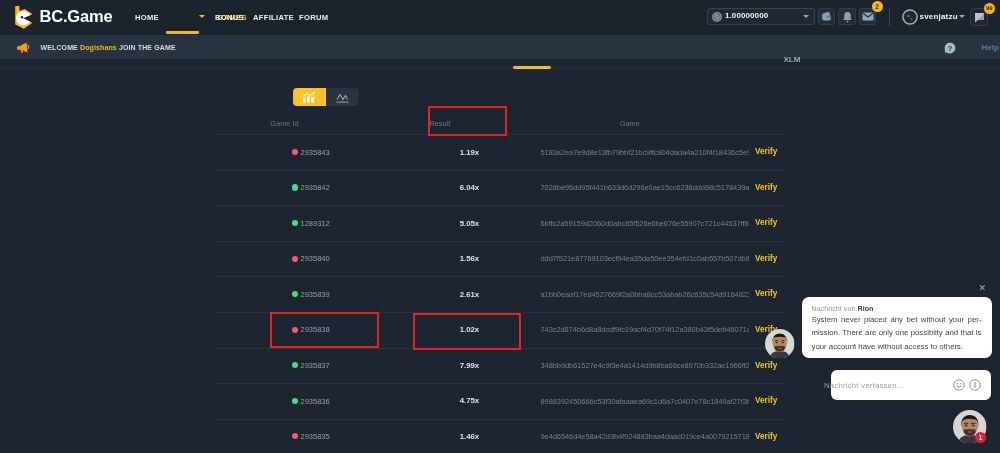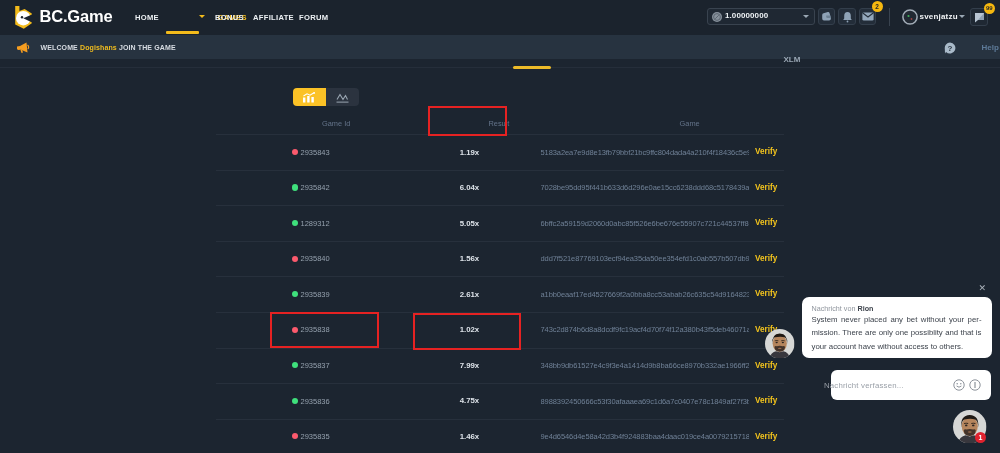--- a/index.html
+++ b/index.html
@@ -33,21 +33,21 @@
 
   
   #tabline { left:0; top:67.2px; width:1000px; height:1px; background:#252e3a; }
   #tabdash { left:513px; top:65.7px; width:38px; height:3.2px; background:#edbb29; border-radius:1.5px; }
 
   
   #segy { left:292.5px; top:88px; width:33.2px; height:18.2px; background:#fbc226; border-radius:4px 0 0 4px; }
   #segg { left:325.7px; top:88px; width:33.8px; height:18.2px; background:#2b333f; border-radius:0 4px 4px 0; }
 
   
-  .th { top:118.6px; font-size:7.4px; color:#64748a; text-align:right; width:80px; }
+  .th { top:118.6px; font-size:7.4px; color:#64748a; text-align:left; width:80px; }
   .rowline { left:216px; width:568px; height:1px; background:#27303c; }
   .dot { width:6.2px; height:6.2px; border-radius:50%; left:292px; }
   .dot.r { background:#fb5a6d; }
   .dot.g { background:#3fe07c; }
   .gid { left:300.5px; font-size:7.5px; color:#94a0ad; }
   .res { left:429.4px; width:80px; text-align:center; font-size:7.8px; font-weight:bold; color:#dde3e9; }
   .hash { left:540.5px; width:208px; font-size:7.5px; color:#6f8096; letter-spacing:-0.09px; white-space:nowrap; overflow:hidden; }
   .verify { left:755px; font-size:8.2px; font-weight:bold; color:#f3c41d; }
 
   .redrect { border:2.8px solid #e62222; }

